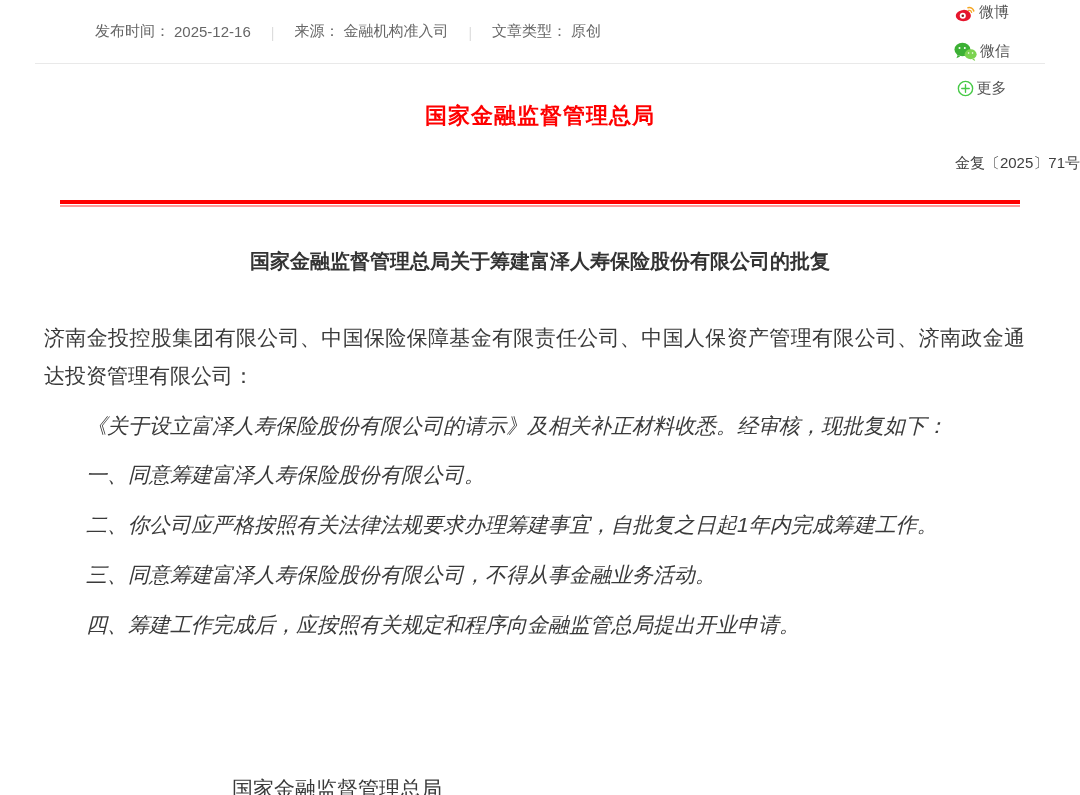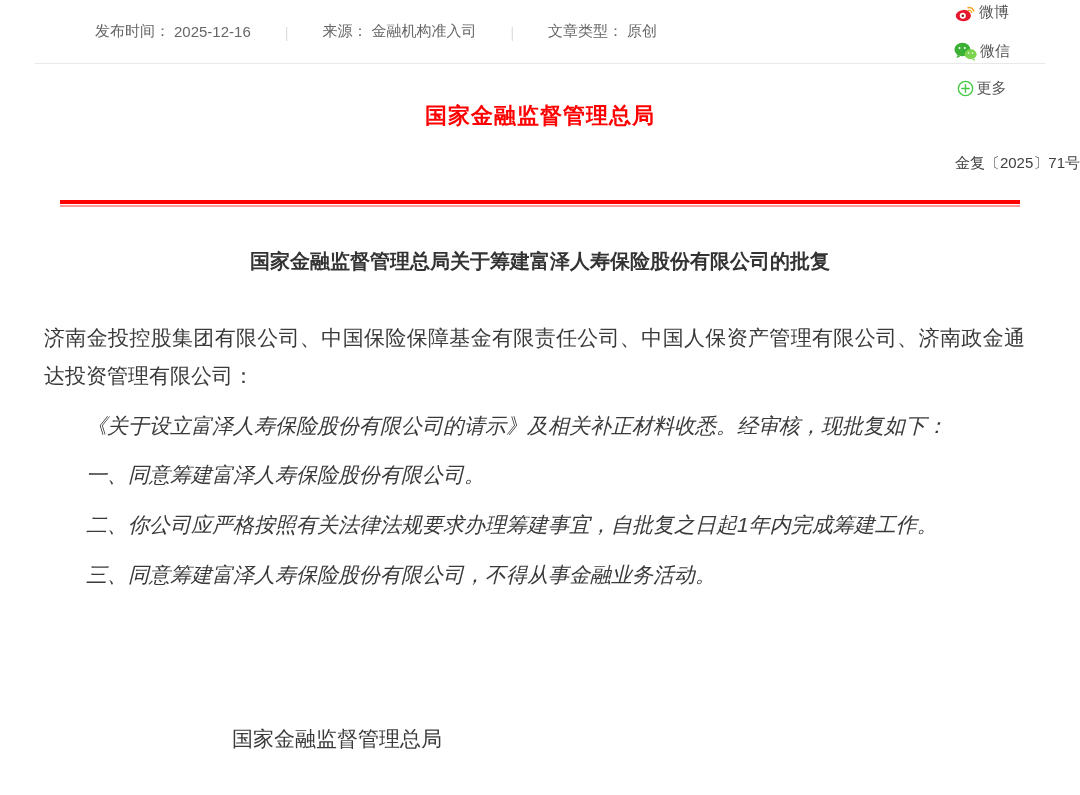--- a/index.html
+++ b/index.html
@@ -9,21 +9,21 @@
     font-family:"Liberation Sans","DejaVu Sans",sans-serif;
     color:#333;
   }
   
   .meta-bar{
     margin:0 35px; height:64px;
     display:flex; align-items:center;
     border-bottom:1px solid #e9e9e9;
     font-size:15px; color:#666;
   }
-  .meta-left{ display:flex; align-items:flex-end; padding-left:60px;gap:14px; }
+  .meta-left{ display:flex; align-items:flex-end; padding-left:60px; }
   .meta-item{ display:flex; align-items:center; white-space:nowrap; }
   .meta-item .lbl{ color:#666; }
   .meta-item .val{ color:#666; margin-left:4px; }
   .meta-sep{ color:#ddd; margin:0 20px; font-size:14px; }
   .meta-right{ margin-left:auto; display:flex; align-items:center; gap:17px; padding-right:35px;flex-direction:column; }
   .share-btn{ display:flex; align-items:center; gap:3px; cursor:pointer; color:#555; white-space:nowrap; }
   .share-btn svg{ display:block; }
   
   .agency-title{
     margin-top:37px; text-align:center;
@@ -137,17 +137,18 @@
 </div>
 
 <div class="doc-heading">国家金融监督管理总局关于筹建富泽人寿保险股份有限公司的批复</div>
 
 <div class="doc-body">
   <p>济南金投控股集团有限公司、中国保险保障基金有限责任公司、中国人保资产管理有限公司、济南政金通达投资管理有限公司：</p>
   <p class="indent">《关于设立富泽人寿保险股份有限公司的请示》及相关补正材料收悉。经审核，现批复如下：</p>
   <p class="indent">一、同意筹建富泽人寿保险股份有限公司。</p>
   <p class="indent">二、你公司应严格按照有关法律法规要求办理筹建事宜，自批复之日起1年内完成筹建工作。</p>
   <p class="indent">三、同意筹建富泽人寿保险股份有限公司，不得从事金融业务活动。</p>
+  <p class="indent">四、筹建工作完成后，应按照有关规定和程序向金融监管总局提出开业申请。</p>
 </div>
 
 <div class="sign-block">
   <div class="sign-name">国家金融监督管理总局</div>
 </div>
 
 </body></html>

